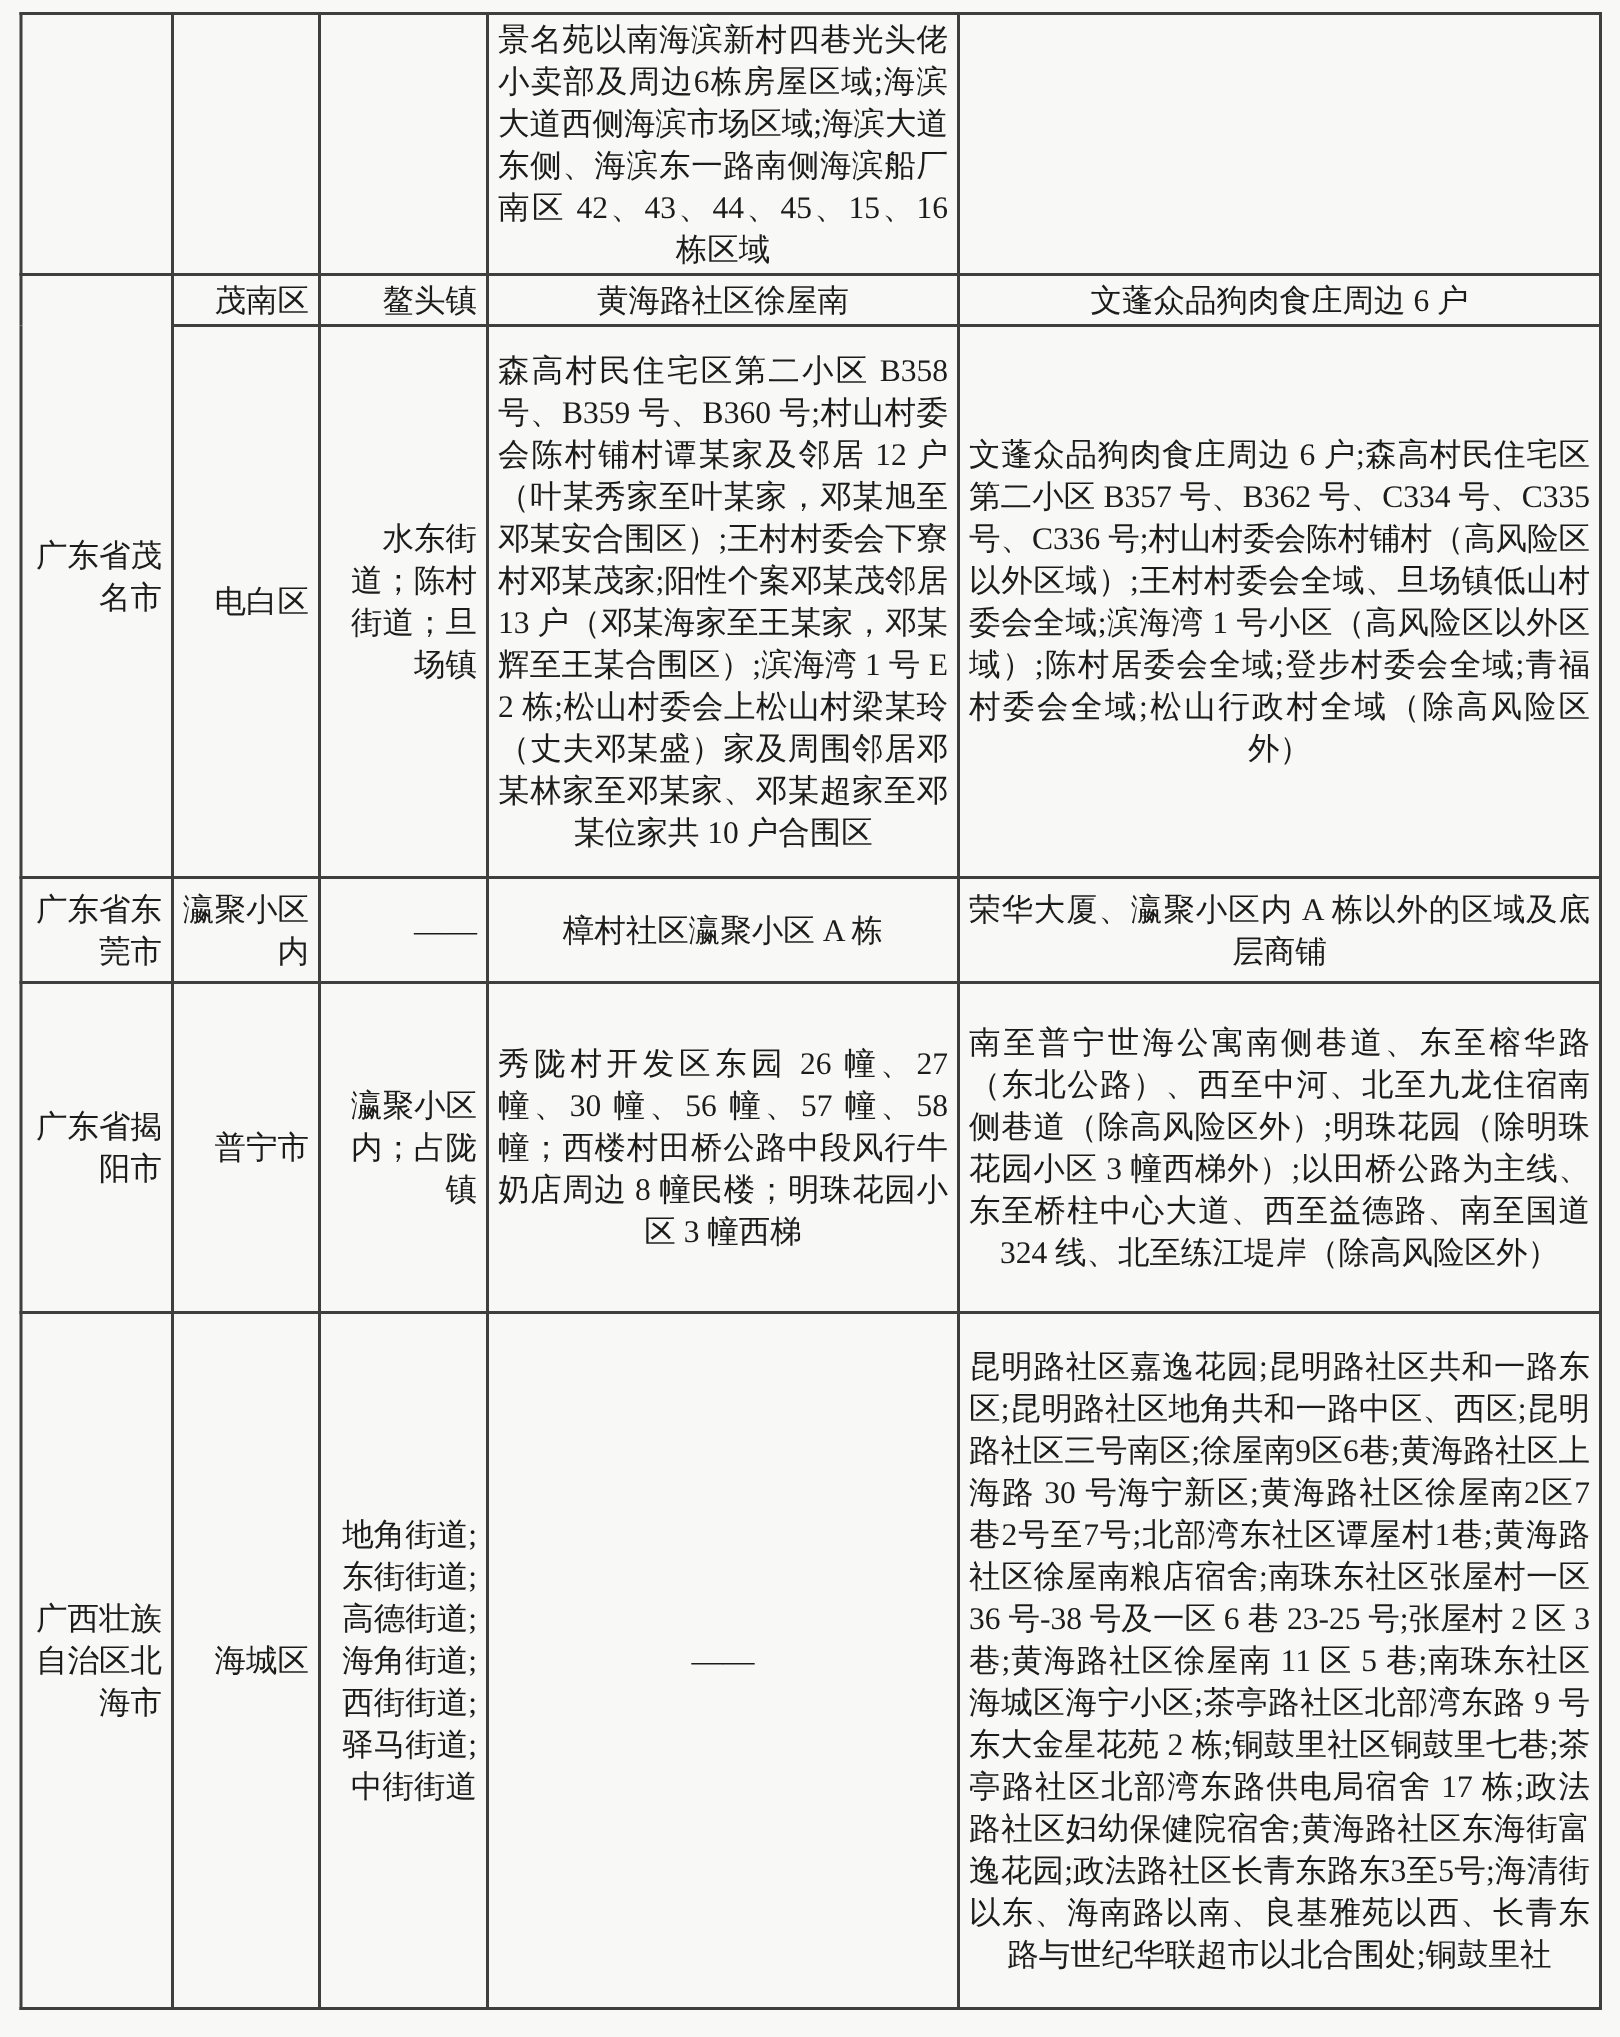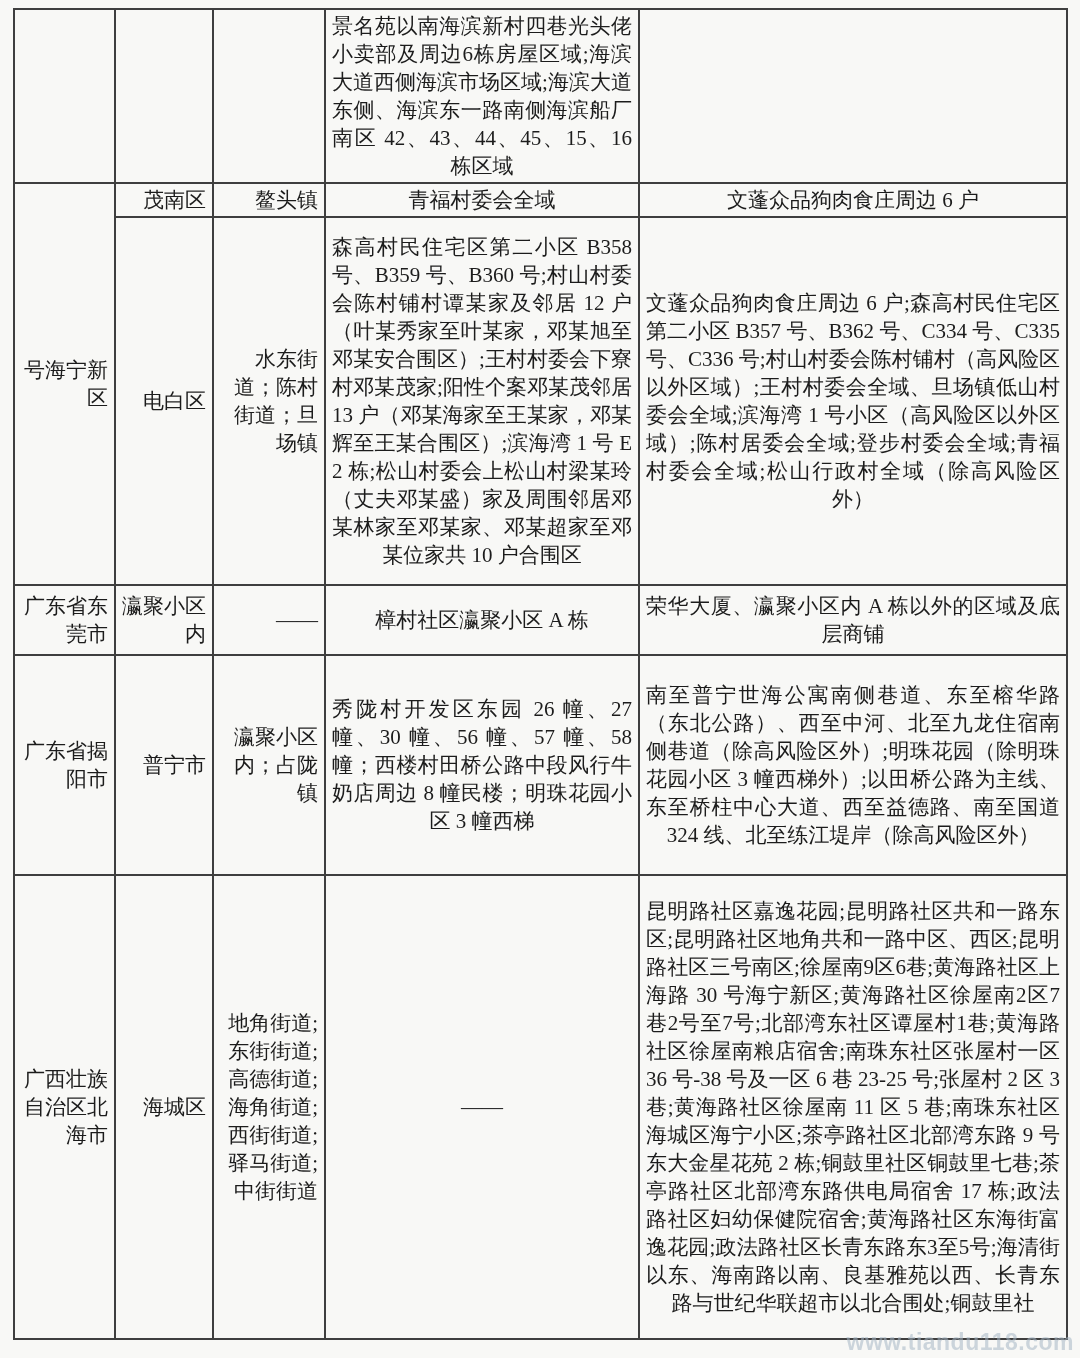--- a/index.html
+++ b/index.html
@@ -66,24 +66,24 @@
     <tbody>
         <tr class="r1">
       <td class="narrow"></td>
       <td class="narrow"></td>
       <td class="narrow"></td>
       <td class="wide">景名苑以南海滨新村四巷光头佬小卖部及周边6栋房屋区域;海滨大道西侧海滨市场区域;海滨大道东侧、海滨东一路南侧海滨船厂南区 42、43、44、45、15、16 栋区域</td>
       <td class="wide"></td>
     </tr>
 
     <tr class="r2">
-      <td class="narrow" rowspan="2">号海宁新区</td>
+      <td class="narrow" rowspan="2">广东省茂名市</td>
       <td class="narrow">茂南区</td>
       <td class="narrow">鳌头镇</td>
-      <td class="wide">青福村委会全域</td>
+      <td class="wide">黄海路社区徐屋南</td>
       <td class="wide">文蓬众品狗肉食庄周边 6 户</td>
     </tr>
 
     <tr class="r3">
       <td class="narrow">电白区</td>
       <td class="narrow">水东街道；陈村街道；旦场镇</td>
       <td class="wide">森高村民住宅区第二小区 B358 号、B359 号、B360 号;村山村委会陈村铺村谭某家及邻居 12 户（叶某秀家至叶某家，邓某旭至邓某安合围区）;王村村委会下寮村邓某茂家;阳性个案邓某茂邻居 13 户（邓某海家至王某家，邓某辉至王某合围区）;滨海湾 1 号 E2 栋;松山村委会上松山村梁某玲（丈夫邓某盛）家及周围邻居邓某林家至邓某家、邓某超家至邓某位家共 10 户合围区</td>
       <td class="wide">文蓬众品狗肉食庄周边 6 户;森高村民住宅区第二小区 B357 号、B362 号、C334 号、C335 号、C336 号;村山村委会陈村铺村（高风险区以外区域）;王村村委会全域、旦场镇低山村委会全域;滨海湾 1 号小区（高风险区以外区域）;陈村居委会全域;登步村委会全域;青福村委会全域;松山行政村全域（除高风险区外）</td>
     </tr>
 
@@ -106,14 +106,13 @@
     <tr class="r6">
       <td class="narrow">广西壮族自治区北海市</td>
       <td class="narrow">海城区</td>
       <td class="narrow">地角街道;东街街道;高德街道;海角街道;西街街道;驿马街道;中街街道</td>
       <td class="wide">——</td>
       <td class="wide">昆明路社区嘉逸花园;昆明路社区共和一路东区;昆明路社区地角共和一路中区、西区;昆明路社区三号南区;徐屋南9区6巷;黄海路社区上海路 30 号海宁新区;黄海路社区徐屋南2区7巷2号至7号;北部湾东社区谭屋村1巷;黄海路社区徐屋南粮店宿舍;南珠东社区张屋村一区 36 号-38 号及一区 6 巷 23-25 号;张屋村 2 区 3 巷;黄海路社区徐屋南 11 区 5 巷;南珠东社区海城区海宁小区;茶亭路社区北部湾东路 9 号东大金星花苑 2 栋;铜鼓里社区铜鼓里七巷;茶亭路社区北部湾东路供电局宿舍 17 栋;政法路社区妇幼保健院宿舍;黄海路社区东海街富逸花园;政法路社区长青东路东3至5号;海清街以东、海南路以南、良基雅苑以西、长青东路与世纪华联超市以北合围处;铜鼓里社</td>
     </tr>
   </tbody>
     </table>
 
-  <div class="watermark">www.tiandu118.com</div>
 </div>
 
 </body></html>

